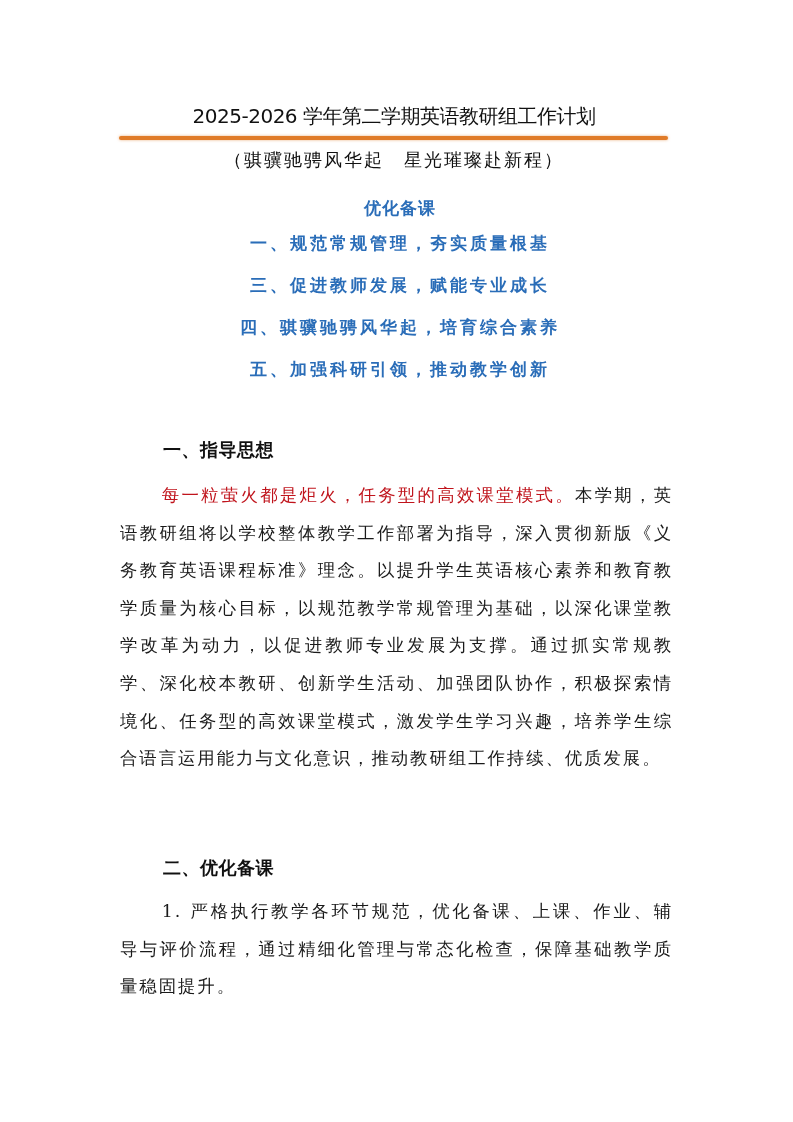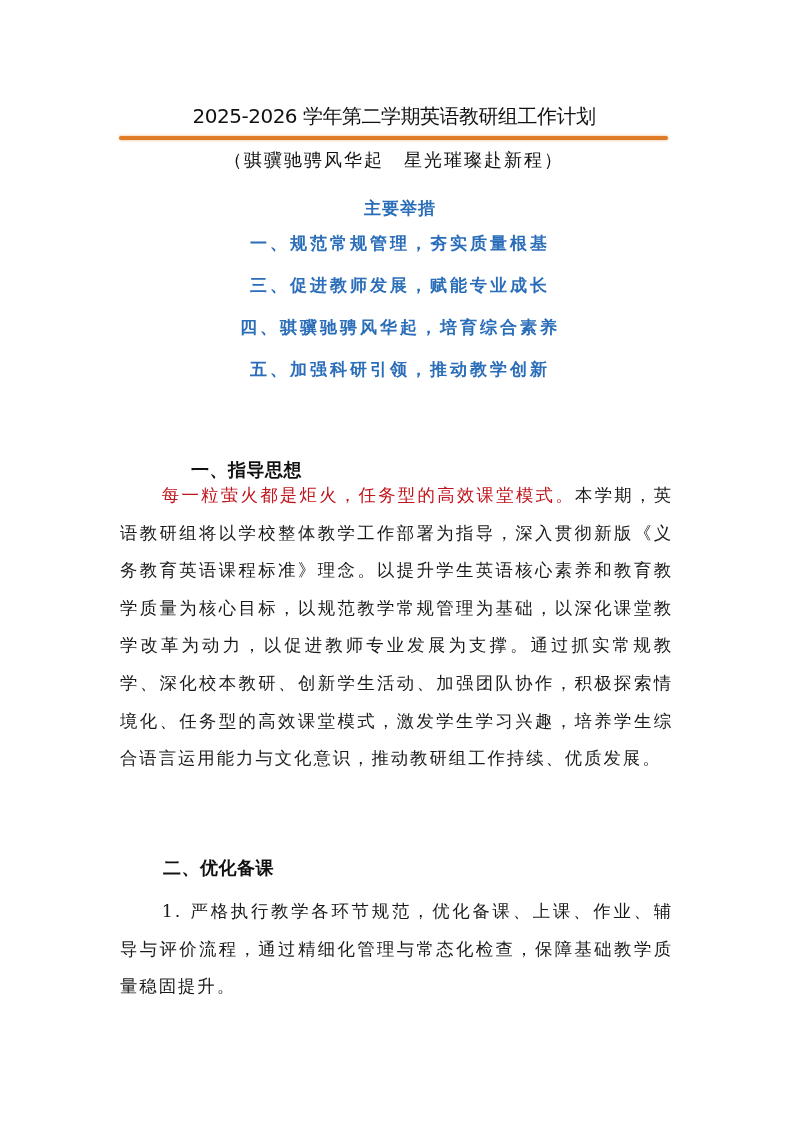--- a/index.html
+++ b/index.html
@@ -109,28 +109,28 @@
 </head>
 <body>
 
 <div class="page">
 
   <div class="title">2025-2026 学年第二学期英语教研组工作计划</div>
   <div class="title-underline"></div>
   <div class="subtitle">（骐骥驰骋风华起　星光璀璨赴新程）</div>
 
   <div class="measures">
-    <div class="measures-title">主要举措</div>
+    <div class="measures-title">优化备课</div>
     <div class="measure-item">一、规范常规管理，夯实质量根基</div>
     <div class="measure-item">三、促进教师发展，赋能专业成长</div>
     <div class="measure-item">四、骐骥驰骋风华起，培育综合素养</div>
     <div class="measure-item">五、加强科研引领，推动教学创新</div>
   </div>
 
-  <div class="heading" style="top:457px;margin-left:28px;">一、指导思想</div>
+  <div class="heading" style="top:437px;">一、指导思想</div>
 
   <div class="body-text" style="top:477px;">
     <p><span class="highlight-red">每一粒萤火都是炬火，任务型的高效课堂模式。</span><span>本学期，英语教研组将以学校整体教学工作部署为指导，深入贯彻新版《义务教育英语课程标准》理念。以提升学生英语核心素养和教育教学质量为核心目标，以规范教学常规管理为基础，以深化课堂教学改革为动力，以促进教师专业发展为支撑。通过抓实常规教学、深化校本教研、创新学生活动、加强团队协作，积极探索情境化、任务型的高效课堂模式，激发学生学习兴趣，培养学生综合语言运用能力与文化意识，推动教研组工作持续、优质发展。</span></p>
   </div>
 
   <div class="heading" style="top:855px;">二、优化备课</div>
 
   <div class="body-text" style="top:893px;">
     <p><span>1. 严格执行教学各环节规范，优化备课、上课、作业、辅导与评价流程，通过精细化管理与常态化检查，保障基础教学质量稳固提升。</span></p>
   </div>

